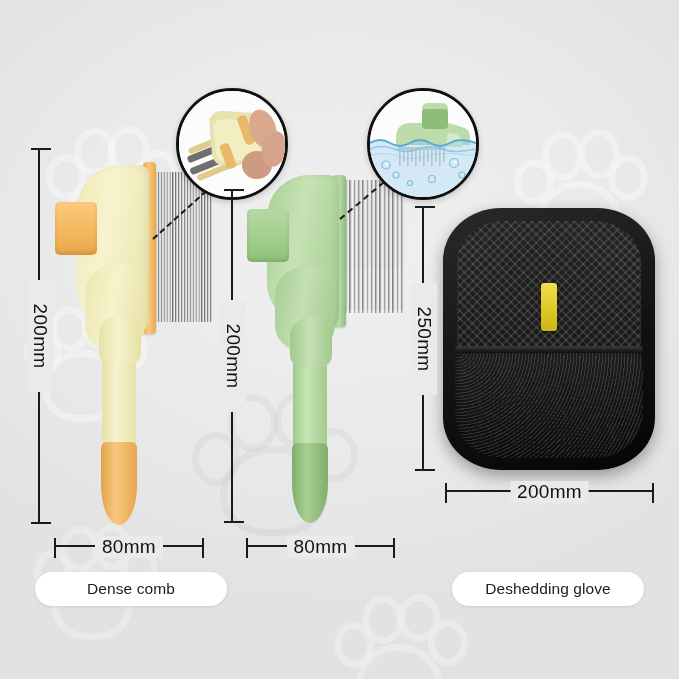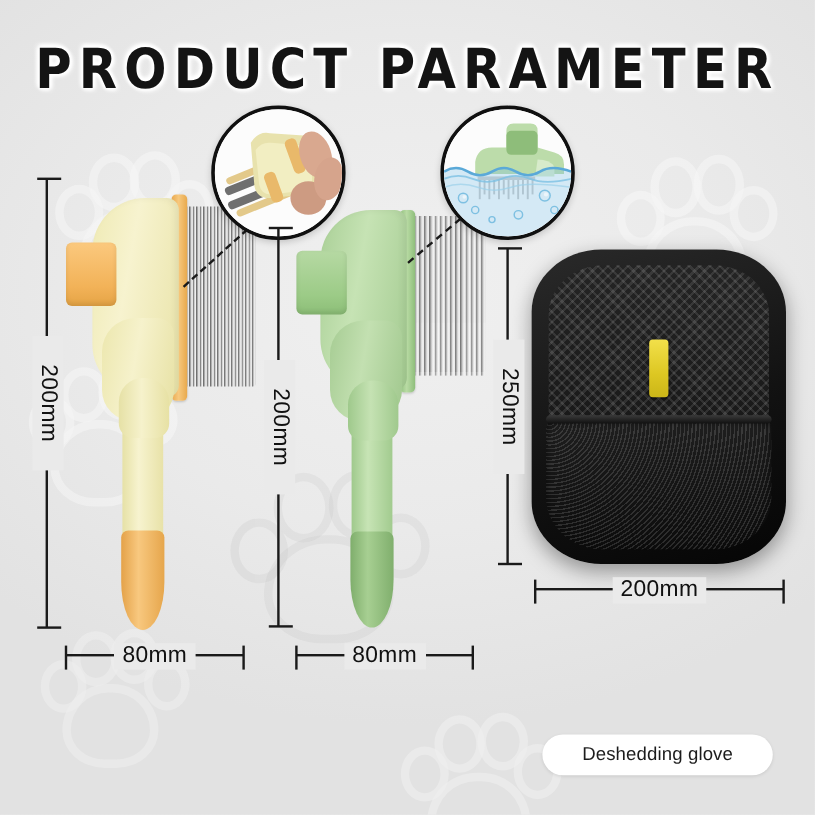--- a/index.html
+++ b/index.html
@@ -145,21 +145,20 @@
   </div>
 
   <div class="paw" style="left:330px;top:590px;width:130px;height:120px;opacity:.45;">
     <div class="toe" style="left:4px;top:32px;width:26px;height:32px;"></div>
     <div class="toe" style="left:32px;top:6px;width:28px;height:34px;"></div>
     <div class="toe" style="left:68px;top:4px;width:28px;height:34px;"></div>
     <div class="toe" style="left:98px;top:30px;width:26px;height:32px;"></div>
     <div class="pad" style="left:26px;top:54px;width:72px;height:60px;"></div>
   </div>
 
-  <div class="title">PRODUCT PARAMETER</div>
 
   <div class="comb" style="left:55px;top:145px;width:160px;height:380px;">
 
     <div class="teeth" style="left:100px;top:27px;width:58px;height:150px;"></div>
 
     <div class="strip" style="left:88px;top:17px;width:13px;height:172px;
                 background:linear-gradient(90deg,#e9a950,#f7c87d 45%,#e8a94d);
                 box-shadow:0 1px 2px rgba(0,0,0,.18);"></div>
 
     <div class="head" style="left:22px;top:20px;width:72px;height:166px;
@@ -350,17 +349,20 @@
     <div class="cap r"></div>
     <div class="lbl">80mm</div>
   </div>
 
   <div class="hdim" style="left:446px;top:490px;width:207px;">
     <div class="cap l"></div>
     <div class="cap r"></div>
     <div class="lbl">200mm</div>
   </div>
 
-  <div class="pill" style="left:452px;top:572px;width:192px;margin-top:40px;">
+  <div class="pill" style="left:35px;top:572px;width:192px;">
+    <span>Dense comb</span>
+  </div>
+  <div class="pill" style="left:452px;top:572px;width:192px;">
     <span>Deshedding glove</span>
   </div>
 
 </div>
 
 </body></html>

